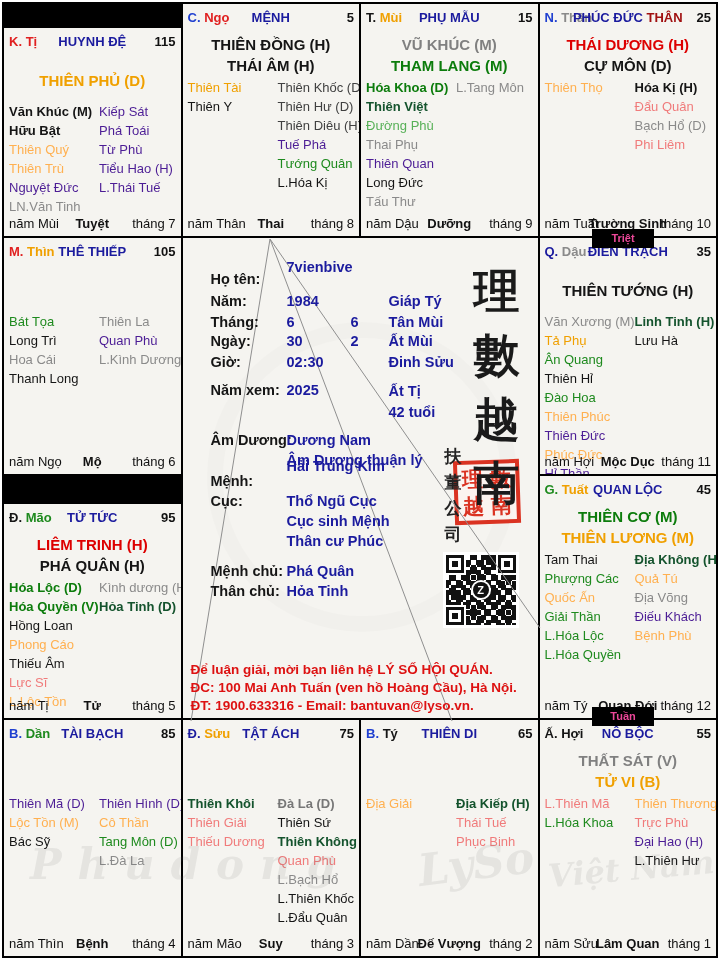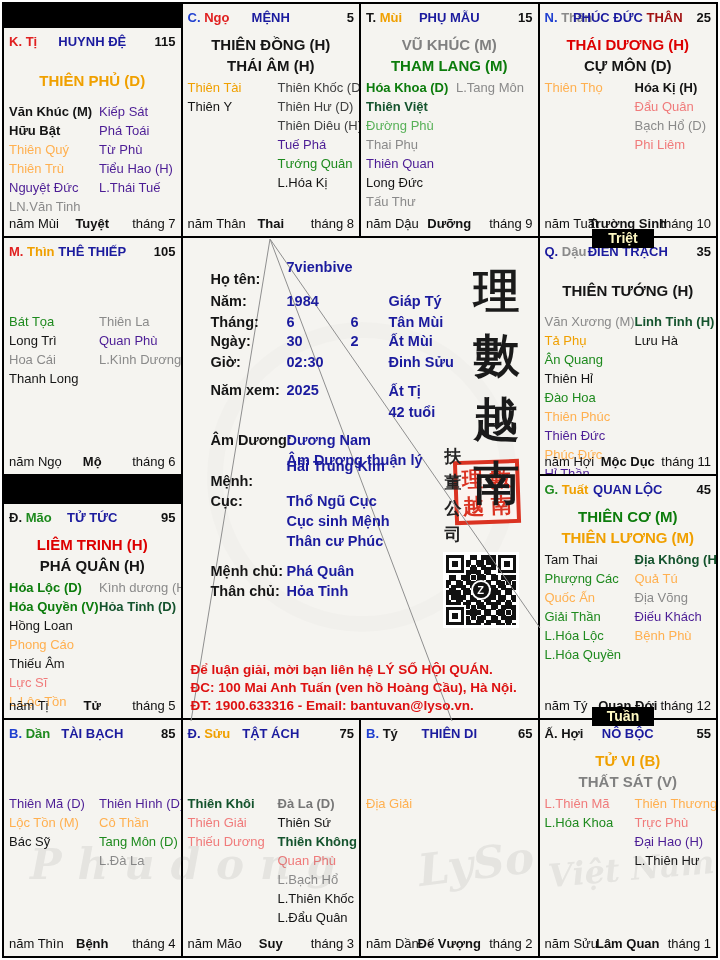--- a/index.html
+++ b/index.html
@@ -48,21 +48,21 @@
   .qrp{position:absolute;inset:3px;
        background:conic-gradient(#111 25%,transparent 0 50%,#111 0 75%,transparent 0),
                   conic-gradient(transparent 25%,#111 0 50%,transparent 0 75%,#111 0);
        background-size:10px 10px,14px 14px;background-position:0 0,3px 5px}
   .fp{position:absolute;width:18px;height:18px;border:3px solid #111;background:#fff;box-shadow:0 0 0 2px #fff}
   .fp::after{content:"";position:absolute;inset:3px;background:#111}
   .fp.tl{left:3px;top:3px}.fp.tr{right:3px;top:3px}.fp.bl{left:3px;bottom:3px}
   .qrz{position:absolute;left:50%;top:50%;width:20px;height:20px;margin:-10px 0 0 -10px;background:#fff;border-radius:50%;z-index:2}
   .qrzi{position:absolute;inset:2px;background:#111;border-radius:50%;color:#fff;font-weight:bold;font-size:11px;line-height:16px;text-align:center}
   .lines{position:absolute;inset:0;z-index:3;pointer-events:none}
-  .badge{position:absolute;left:592px;width:62px;height:19px;background:#000;color:#fef9c3;font-weight:bold;font-size:14px;line-height:19px;text-align:center;z-index:6}
+  .badge{position:absolute;left:592px;width:62px;height:19px;background:#000;color:#ec4899;font-weight:bold;font-size:11px;line-height:19px;text-align:center;z-index:6}
   .wm{position:absolute;font-family:"DejaVu Serif",serif;font-style:italic;font-weight:bold;color:rgba(90,90,90,.10);z-index:1;pointer-events:none}
   .wm1{left:30px;top:840px;font-size:42px;letter-spacing:16px}
   .wm2{left:418px;top:838px;font-size:44px;transform:rotate(-7deg)}
   .wm3{left:548px;top:850px;font-size:32px;transform:rotate(-5deg)}
 </style>
 </head>
 <body>
 
 <div class="board">
   <div class="wm wm1">Phudong</div>
@@ -437,36 +437,41 @@
         <div class="hdr">
           <span class="hleft"><span class="stem c-blue">B.</span><span> </span><span class="branch c-black">Tý</span></span>
           <span class="hname"><span class="pname">THIÊN DI</span></span>
           <span class="hnum">65</span>
         </div>
         <div class="mains"></div>
         <div class="cols">
           <div class="col">
             <div class="st ol">Địa Giải</div>
           </div>
+          <div class="col colr">
+            <div class="st rb">Địa Kiếp (H)</div>
+            <div class="st rl">Thái Tuế</div>
+            <div class="st rl">Phục Binh</div>
+          </div>
         </div>
         <div class="foot">
           <span class="fy">năm Dần</span>
           <span class="fs">Đế Vượng</span>
           <span class="fm">tháng 2</span>
         </div>
       </div>
       <div class="cell" style="grid-area: hoi;">
         <div class="hdr">
           <span class="hleft"><span class="stem c-black">Ấ.</span><span> </span><span class="branch c-black">Hợi</span></span>
           <span class="hname"><span class="pname">NÔ BỘC</span></span>
           <span class="hnum">55</span>
         </div>
         <div class="mains">
+          <div class="mline m-g">THẤT SÁT (V)</div>
           <div class="mline m-o">TỬ VI (B)</div>
-          <div class="mline m-g">THẤT SÁT (V)</div>
         </div>
         <div class="cols">
           <div class="col">
             <div class="st rl">L.Thiên Mã</div>
             <div class="st gr">L.Hóa Khoa</div>
           </div>
           <div class="col colr">
             <div class="st ol">Thiên Thương</div>
             <div class="st rl">Trực Phù</div>
             <div class="st r">Đại Hao (H)</div>

